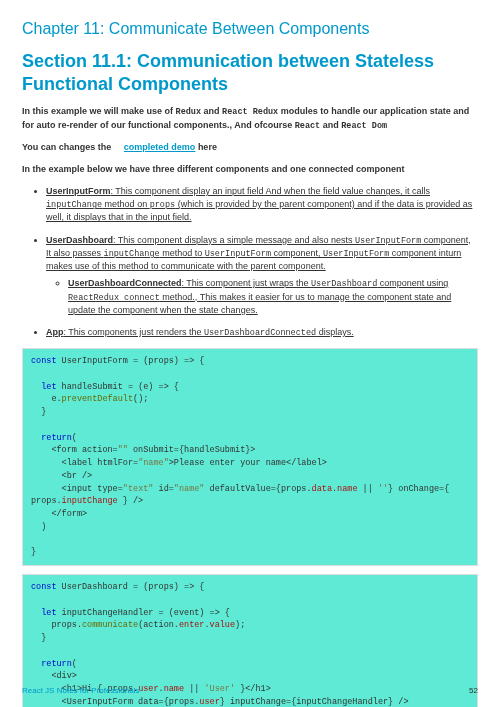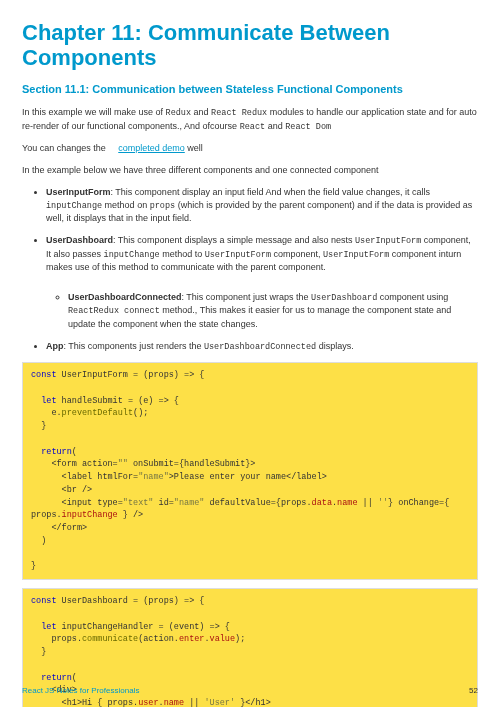--- a/index.html
+++ b/index.html
@@ -9,64 +9,66 @@
     line-height: 1.45;
     color: #333;
     background: #fff;
     width: 500px;
     height: 707px;
     padding: 20px 22px 24px 22px;
     position: relative;
   }
   h1.chapter {
     color: #0099cc;
-    font-size: 22px;
-    font-weight: 700;
+    font-size: 16px;
+    font-weight: 400;
     line-height: 1.15;
     margin-bottom: 12px;
   }
   h2.section {
     color: #0099cc;
-    font-size: 11px;
+    font-size: 18px;
     font-weight: 700;
     line-height: 1.25;
     margin-bottom: 10px;
   }
   p.para {
     margin-bottom: 9px;
     font-size: 9px;
+    font-weight: bold;
   }
   code.inline, span.mono {
     font-family: "Courier New", Courier, monospace;
     font-size: 8.5px;
   }
   a.link {
     color: #0099cc;
     text-decoration: underline;
     margin-left: 10px;
   }
   ul.outer {
     list-style: disc;
     padding-left: 24px;
     margin-bottom: 8px;
   }
   ul.outer > li {
     margin-bottom: 9px;
     font-size: 9px;
+    text-decoration: underline;
   }
   ul.inner {
     list-style: circle;
     padding-left: 22px;
-    margin-top: 17px;
+    margin-top: 4px;
   }
   ul.inner > li {
     margin-bottom: 9px;
   }
   pre.codeblock {
-    background: #fde047;
+    background: #5eead4;
     border: 1px solid #ddd;
     padding: 6px 8px;
     font-family: "Courier New", Courier, monospace;
     font-size: 8.5px;
     line-height: 1.5;
     white-space: pre-wrap;
     word-wrap: break-word;
     margin-bottom: 8px;
   }
   .kw { color: #0000cc; }
@@ -90,21 +92,21 @@
 <body>
 
 <h1 class="chapter">Chapter 11: Communicate Between Components</h1>
 <h2 class="section">Section 11.1: Communication between Stateless Functional Components</h2>
 
 <p class="para">
   <span>In this example we will make use of </span><code class="inline">Redux</code><span> and </span><code class="inline">React Redux</code><span> modules to handle our application state and for auto re-render of our functional components., And ofcourse </span><code class="inline">React</code><span> and </span><code class="inline">React Dom</code>
 </p>
 
 <p class="para">
-  <span>You can changes the </span><a class="link" href="#">completed demo</a><span> well</span>
+  <span>You can changes the </span><a class="link" href="#">completed demo</a><span> here</span>
 </p>
 
 <p class="para">In the example below we have three different components and one connected component</p>
 
 <ul class="outer">
   <li>
     <b>UserInputForm</b><span>: This component display an input field And when the field value changes, it calls </span><code class="inline">inputChange</code><span> method on </span><code class="inline">props</code><span> (which is provided by the parent component) and if the data is provided as well, it displays that in the input field.</span>
   </li>
   <li>
     <b>UserDashboard</b><span>: This component displays a simple message and also nests </span><code class="inline">UserInputForm</code><span> component, It also passes </span><code class="inline">inputChange</code><span> method to </span><code class="inline">UserInputForm</code><span> component, </span><code class="inline">UserInputForm</code><span> component inturn makes use of this method to communicate with the parent component.</span>

